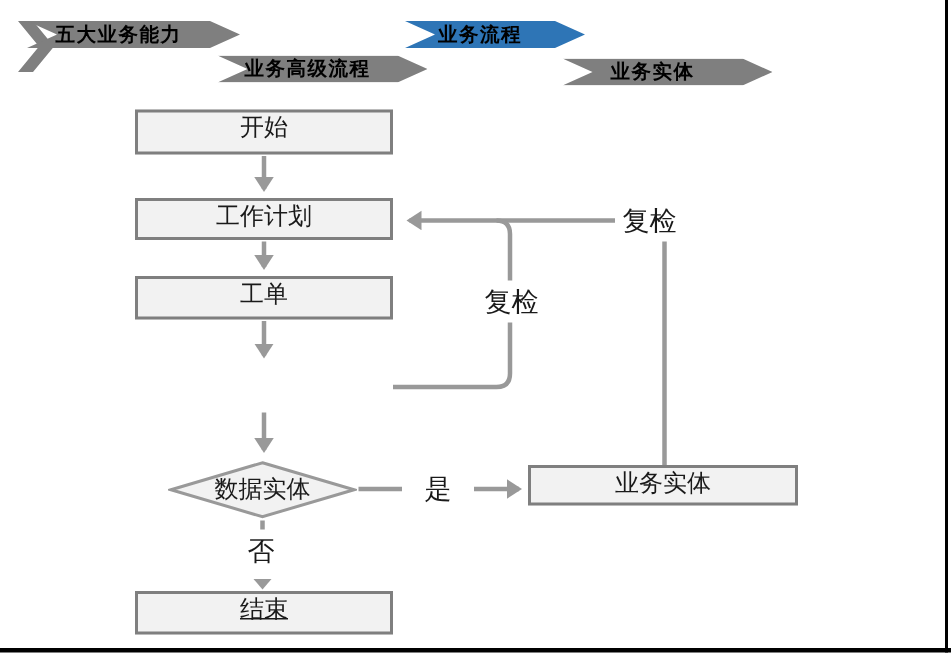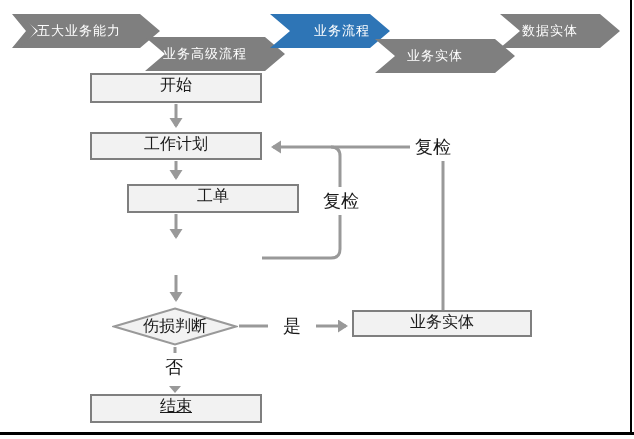--- a/index.html
+++ b/index.html
@@ -7,28 +7,28 @@
     position:relative; width:634px; height:439px; background:#ffffff;
     font-family:"Liberation Sans", sans-serif; overflow:hidden;
   }
   
   .nav-lead {
     position:absolute; top:14px; left:12px; width:24px; height:34px;
     background:#7F7F7F;
     clip-path: polygon(0 0, 10px 0, 24px 17px, 10px 34px, 0 34px, 14px 17px);
   }
   .nav-band {
-    position:absolute; top:14px; height:34px; box-sizing:border-box;
-    background:#7F7F7F; color:#ffffff;
+    position:absolute; top:14px; height:18px; box-sizing:border-box;
+    background:#7F7F7F; color:#000000;
     display:flex; align-items:center; justify-content:center;
-    font-size:13px; font-weight:normal; letter-spacing:1px;
+    font-size:13px; font-weight:bold; letter-spacing:1px;
     padding-right:20px;
     clip-path: polygon(0 0, calc(100% - 20px) 0, 100% 50%, calc(100% - 20px) 100%, 0 100%, 20px 50%);
   }
-  .nav-band.active { background:#2E75B6;justify-content:flex-end; }
+  .nav-band.active { background:#2E75B6; }
   
   .node {
     position:absolute; box-sizing:border-box;
     background:#F2F2F2; border:2px solid #7F7F7F;
     display:flex; align-items:flex-start; justify-content:center;
     font-size:16px; color:#1a1a1a;
   }
   .diamond { position:absolute; }
   .diamond .dlabel {
     position:absolute; inset:0; display:flex; align-items:center; justify-content:center;
@@ -56,39 +56,36 @@
   </div>
   <div class="nav-band" style="left:145px; width:140px;margin-top:23px;">
     <span>业务高级流程</span>
   </div>
   <div class="nav-band active" style="left:270px; width:120px;">
     <span>业务流程</span>
   </div>
   <div class="nav-band" style="left:375px; width:140px;margin-top:25px;">
     <span>业务实体</span>
   </div>
-  <div class="nav-band" style="left:500px; width:120px;">
-    <span>数据实体</span>
-  </div>
 
   <div class="node" style="left:90px; top:73px;  width:172px; height:30px;">
     <span>开始</span>
   </div>
   <div class="node" style="left:90px; top:132px; width:172px; height:28px;">
     <span>工作计划</span>
   </div>
-  <div class="node" style="left:90px; top:184px; width:172px; height:29px;margin-left:37px;">
+  <div class="node" style="left:90px; top:184px; width:172px; height:29px;">
     <span>工单</span>
   </div>
 
   <div class="diamond" style="left:112px; top:307px; width:126px; height:39px;">
     <svg width="126" height="39" viewBox="0 0 126 39">
       <polygon points="63,1.5 124,19.5 63,37.5 2,19.5" fill="#F2F2F2" stroke="#999999" stroke-width="2"></polygon>
     </svg>
-    <div class="dlabel">伤损判断</div>
+    <div class="dlabel">数据实体</div>
   </div>
 
   <div class="node" style="left:90px; top:394px; width:172px; height:29px;text-decoration:underline;">
     <span>结束</span>
   </div>
   <div class="node" style="left:352px; top:310px; width:180px; height:27px;">
     <span>业务实体</span>
   </div>
 
   <svg class="wires" width="634" height="439" viewBox="0 0 634 439">

